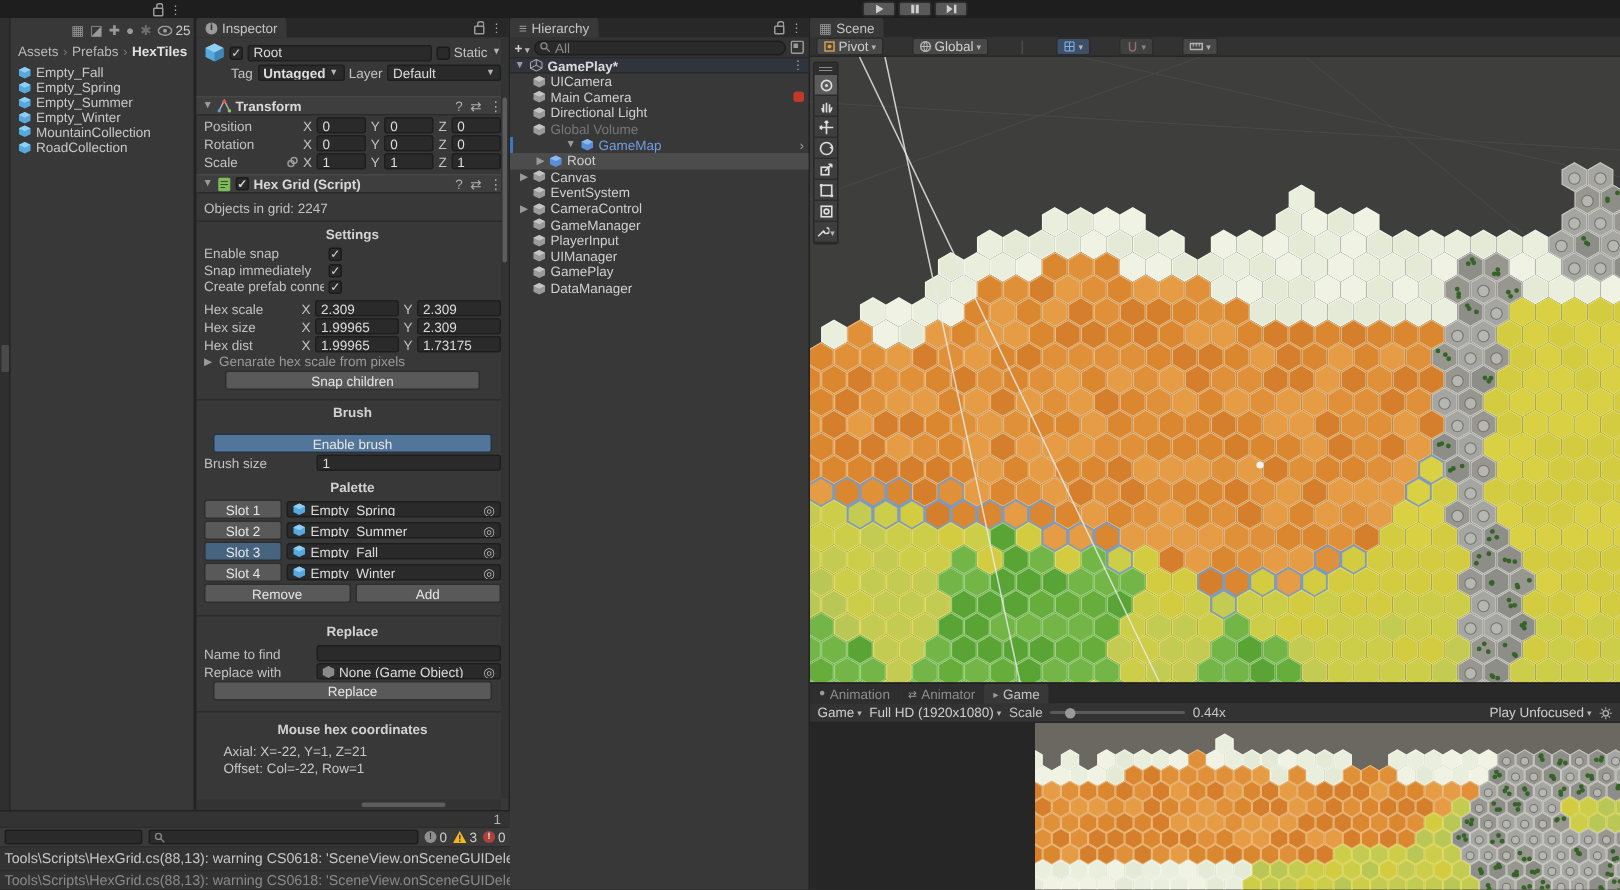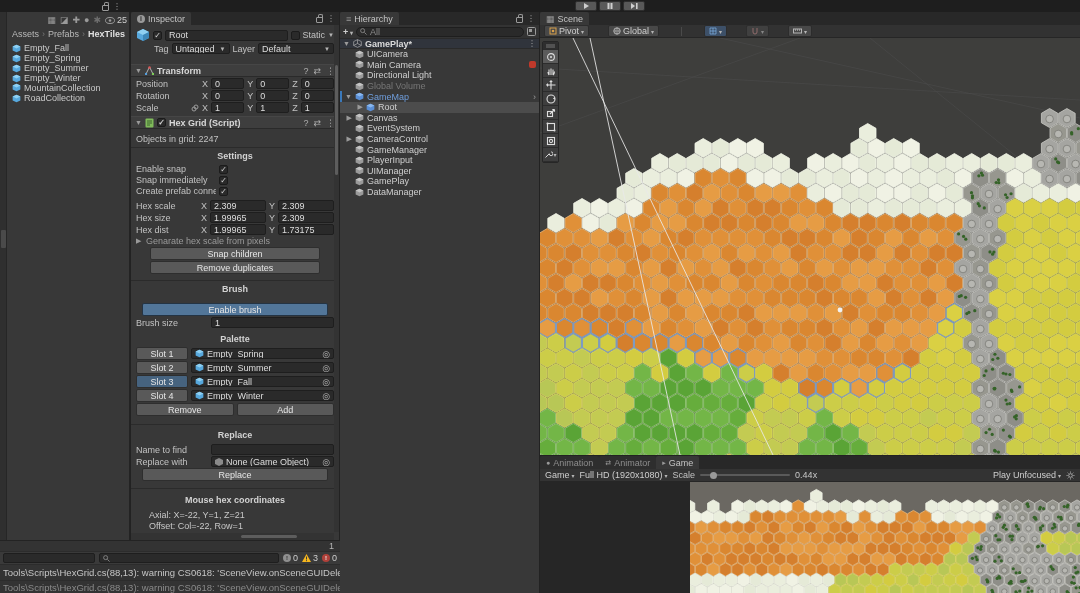--- a/index.html
+++ b/index.html
@@ -159,21 +159,21 @@
           <path d="M7 7 L13 4 L13 10 L7 13 Z" fill="#3d87b8"></path>
       </svg>
       <span class="cb">✓</span>
       <div class="field" style="flex:1;">Root</div>
       <span class="cb"></span>
       <span class="lbl">Static</span>
       <span class="drop">▼</span>
     </div>
     <div class="irow">
       <span class="lbl" style="margin-left:18px;">Tag</span>
-      <div class="field" style="width:58px;justify-content:space-between;">
+      <div class="field" style="width:58px;justify-content:space-between;font-weight:bold;">
           <span>Untagged</span>
           <span class="drop">▼</span>
         </div>
       <span class="lbl">Layer</span>
       <div class="field" style="flex:1;justify-content:space-between;">
           <span>Default</span>
           <span class="drop">▼</span>
         </div>
     </div>
 
@@ -284,23 +284,20 @@
           <div class="field" style="flex:1;">1.73175</div>
         </div>
       </div>
     <div class="irow" style="color:#9a9a9a;">
         <span class="fold">▶</span>
         <span>Genarate hex scale from pixels</span>
       </div>
     <div class="irow">
         <div class="btn" style="flex:1;margin:0 14px;">Snap children</div>
       </div>
-    <div class="irow">
-        <div class="btn" style="flex:1;margin:0 14px;">Remove duplicates</div>
-      </div>
     <div class="sep" style="margin-top:6px;"></div>
     <div class="chdr">Brush</div>
     <div class="irow" style="margin-top:9px;">
         <div class="btn" id="enable-brush" style="flex: 1 1 0%; margin: 0px 6px; border-color: rgb(36, 52, 68); background: rgb(82, 118, 153);">Enable brush</div>
       </div>
     <div class="irow">
         <span class="lbl" style="width:72px;">Brush size</span>
       <div class="field" style="flex:1;">1</div>
       </div>
     <div class="chdr" style="margin-top:6px;">Palette</div>
@@ -452,21 +449,21 @@
           <span class="nm ">Directional Light</span>
         </div>
         <div class="hrow">
           <span style="width:12px;text-align:right;" class="fold"></span>
           <svg width="9" height="9" viewBox="0 0 14 14">
             <path d="M7 1 L13 4 L13 10 L7 13 L1 10 L1 4 Z" fill="#9a9a9a"></path>
             <path d="M7 1 L13 4 L7 7 L1 4 Z" fill="#c4c4c4"></path>
           </svg>
           <span class="nm dim">Global Volume</span>
         </div>
-        <div class="hrow" style="box-shadow: rgb(58, 121, 187) 2px 0px 0px inset;">
+        <div class="hrow" style="box-shadow: rgb(58, 121, 187) 2px 0px 0px inset; padding-left: 32px;">
           <span style="width:12px;text-align:right;" class="fold">▼</span>
           <svg width="9" height="9" viewBox="0 0 14 14">
             <path d="M7 1 L13 4 L13 10 L7 13 L1 10 L1 4 Z" fill="#5a8fd6"></path>
             <path d="M7 1 L13 4 L7 7 L1 4 Z" fill="#8ab8ef"></path>
           </svg>
           <span class="nm  bluetxt">GameMap</span>
           <span style="margin-left:auto;color:#9a9a9a;">›</span>
         </div>
         <div class="hrow" style="background: rgb(76, 76, 76);">
           <span style="width:23px;text-align:right;" class="fold">▶</span>

